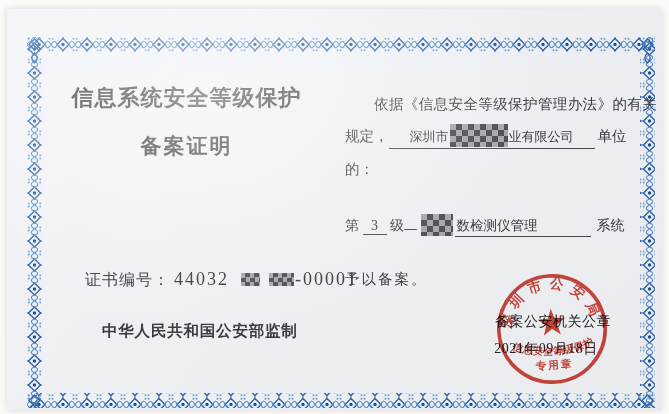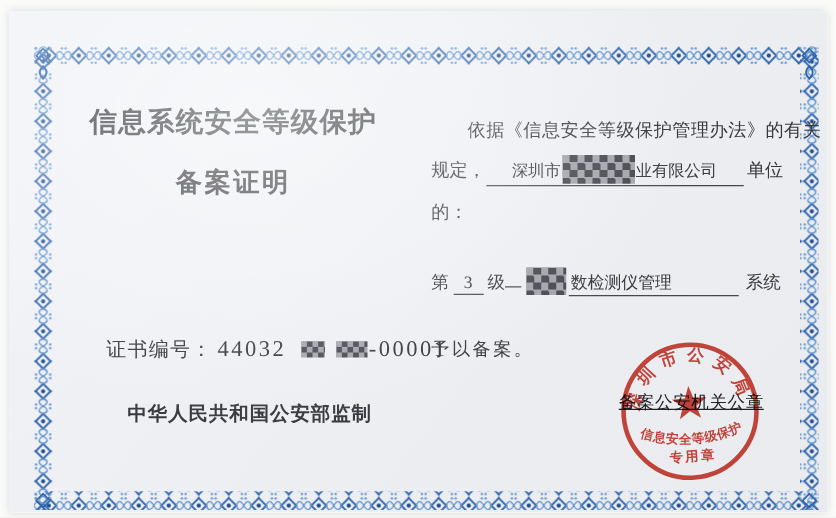--- a/index.html
+++ b/index.html
@@ -55,21 +55,21 @@
   .certno .lbl{letter-spacing:1px;margin-right:4px;}
 
   .issuer{position:absolute;left:95px;top:312px;font-size:15.5px;font-weight:bold;letter-spacing:.8px;color:#3a3a3f;}
 
   .seal{position:absolute;left:487px;top:262px;width:116px;height:116px;mix-blend-mode:multiply;opacity:.93;}
   .seal svg{display:block;width:116px;height:116px;}
   .seal-label,.seal-date{
     position:absolute;text-align:center;color:#242428;mix-blend-mode:multiply;
     font-size:14px;white-space:nowrap;z-index:3;
   }
-  .seal-label{left:484px;top:304px;width:124px;letter-spacing:.5px;text-decoration:underline;}
+  .seal-label{left:484px;top:304px;width:124px;letter-spacing:.5px;}
   .seal-date{left:479px;top:331px;width:120px;letter-spacing:.5px;}
 </style>
 </head>
 <body>
 
 <div class="stage">
   <div class="paper">
 
     <svg class="frame" width="628" height="371" aria-hidden="true">
       <defs>
@@ -142,16 +142,17 @@
           <polygon points="60,39 63.5,49.1 74.3,49.4 65.7,55.9 68.8,66.1 60,60 51.2,66.1 54.3,55.9 45.7,49.4 56.5,49.1" fill="#cf3a2d"></polygon>
           <path id="sealArcInner" d="M 19 79 Q 60 94 101 79" fill="none"></path>
           <text font-size="10.5" letter-spacing=".5" text-anchor="middle" fill="#cf3a2d" font-weight="bold">
             <textPath href="#sealArcInner" startOffset="50%">信息安全等级保护</textPath>
           </text>
           <text x="60" y="101" font-size="11" letter-spacing="2" text-anchor="middle" fill="#cf3a2d" font-weight="bold">专用章</text>
         </g>
       </svg>
     </div>
     <div class="seal-label">备案公安机关公章</div>
+    <div class="seal-date">2021年09月18日</div>
 
     <div class="sheen"></div>
   </div>
 </div>
 
 </body></html>

